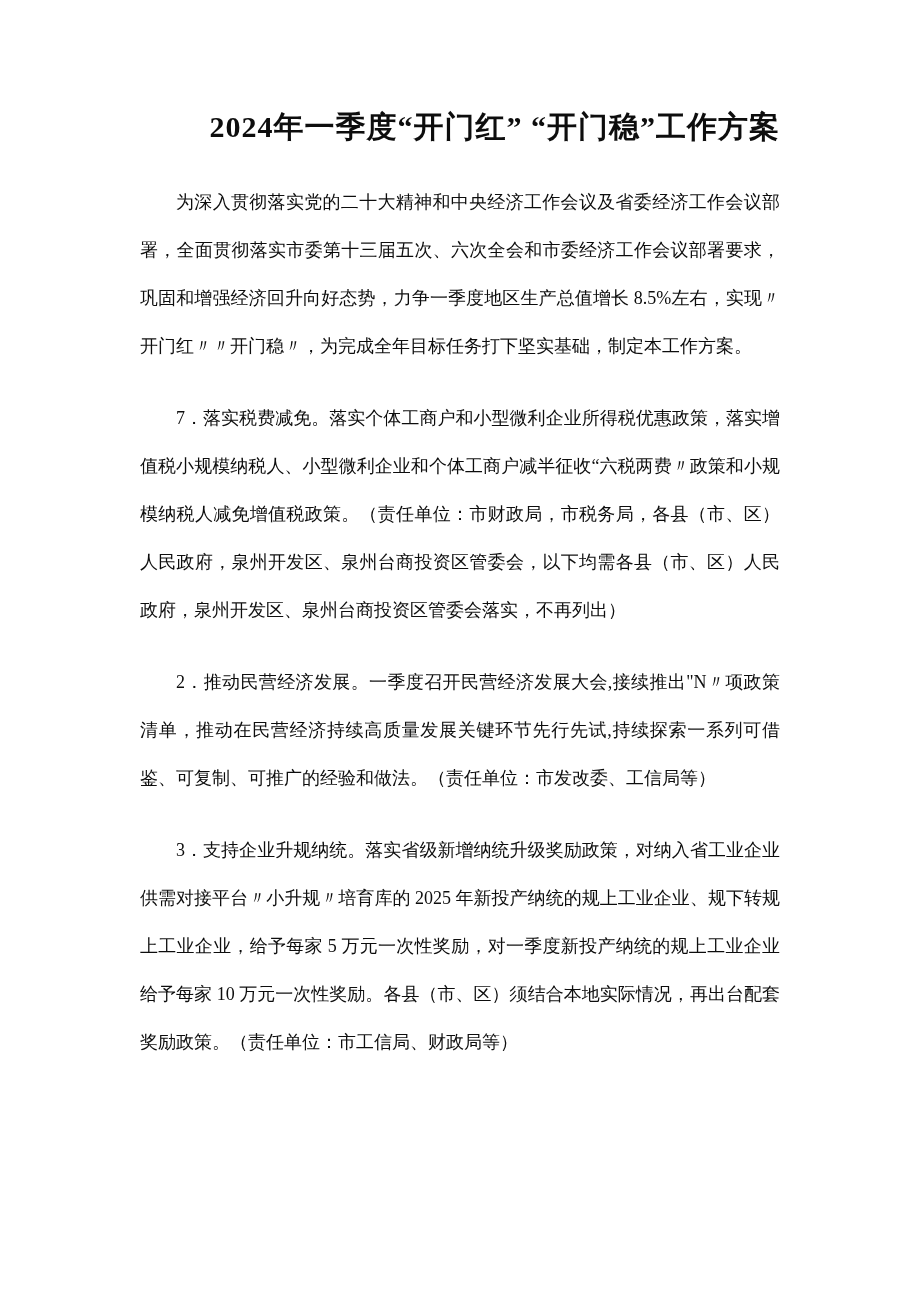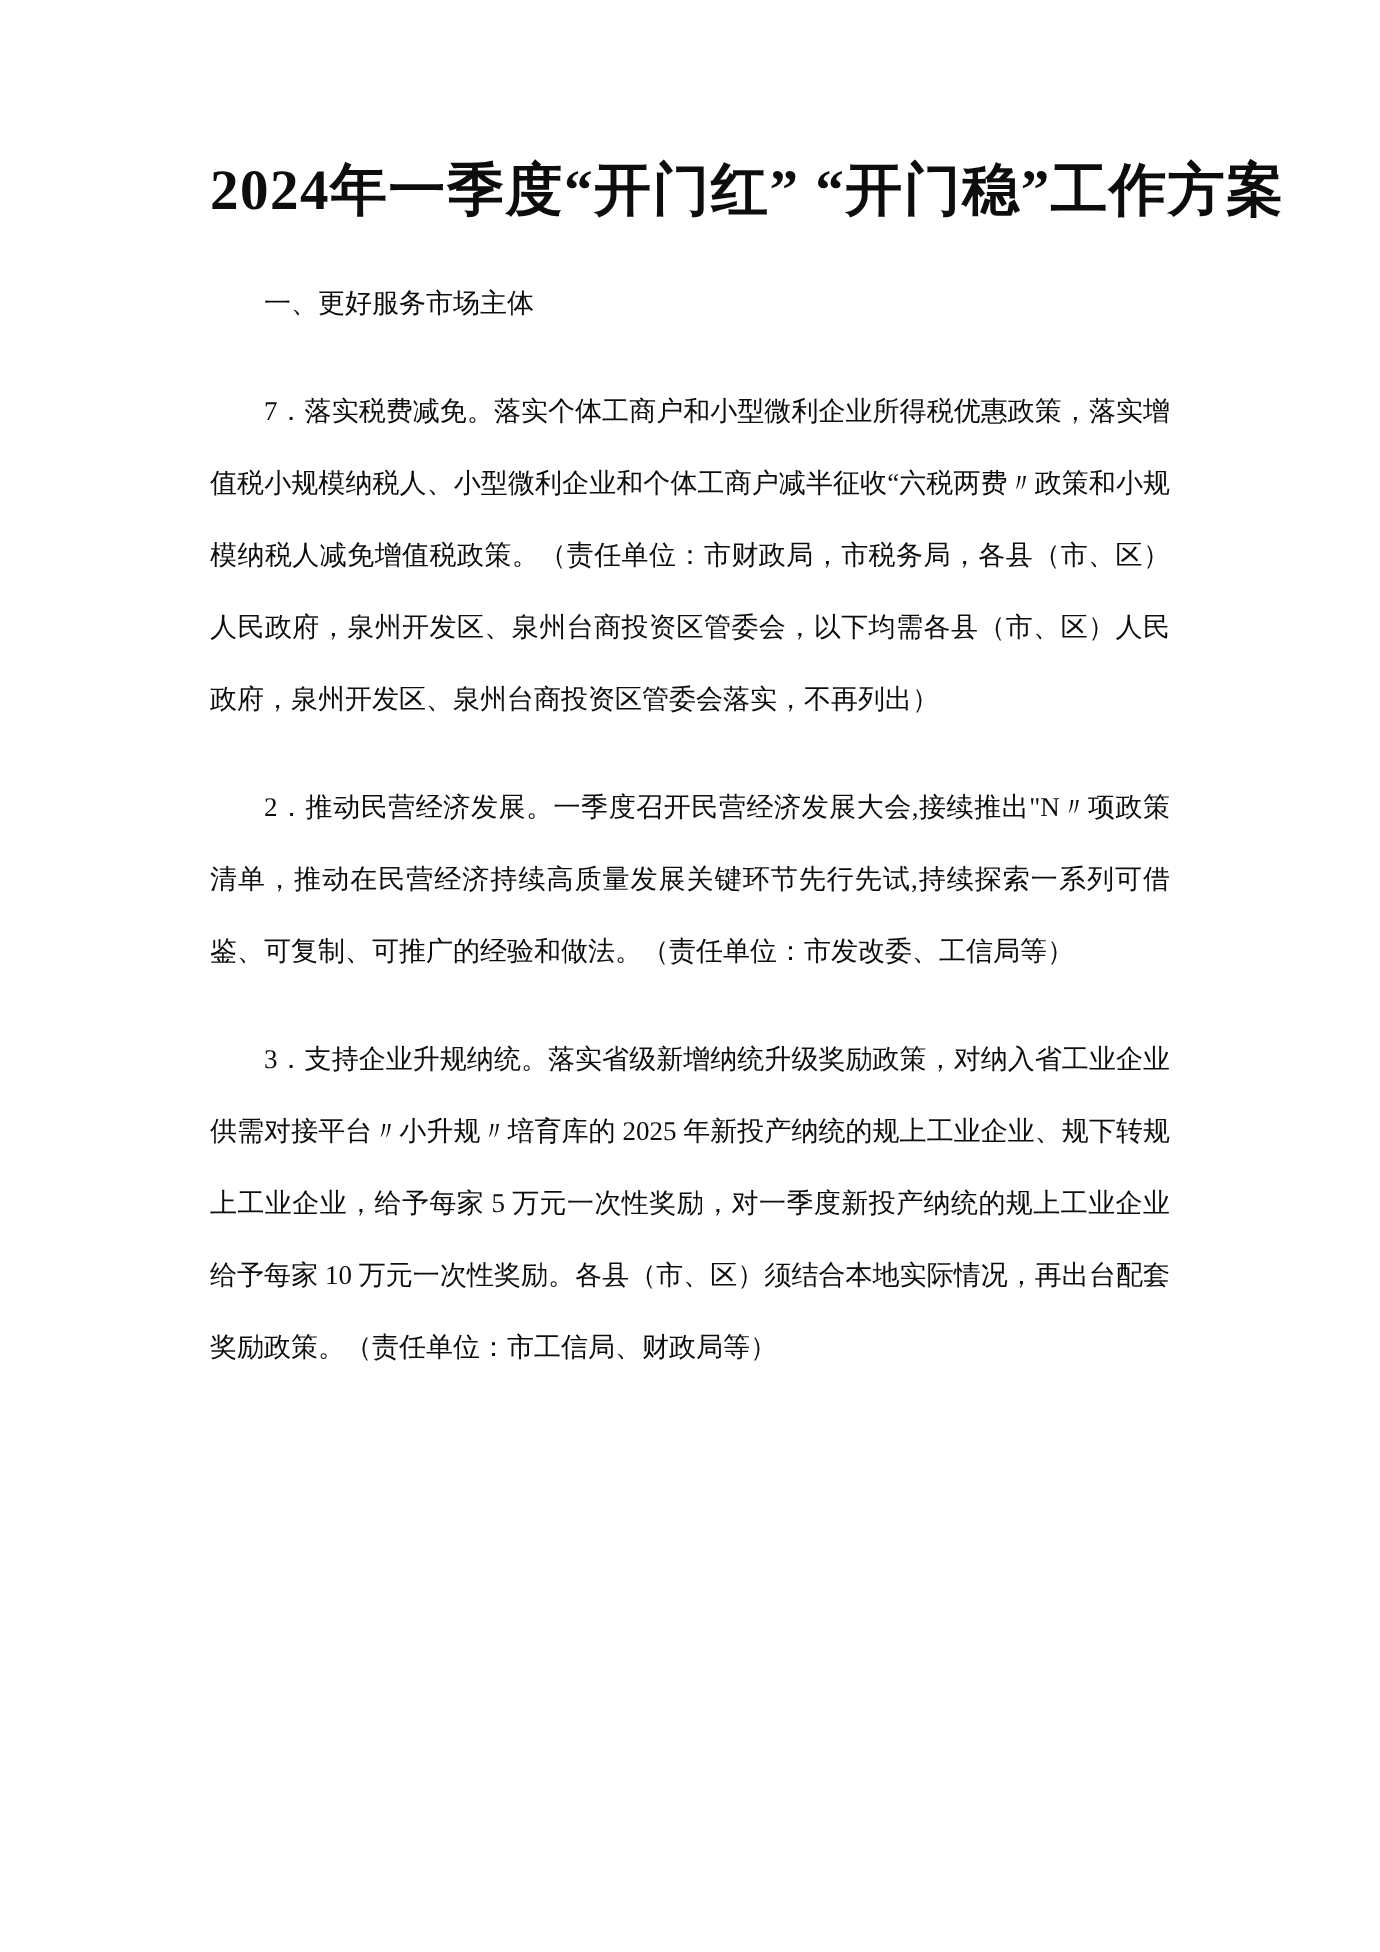--- a/index.html
+++ b/index.html
@@ -12,23 +12,23 @@
     width: 920px;
     height: 1301px;
     background: #ffffff;
     box-sizing: border-box;
     padding: 102px 140px 0 140px;
     font-family: "Liberation Serif", serif;
     color: #0d0d0d;
     overflow: hidden;
   }
   .doc-title {
-    font-size: 38px;
+    font-size: 30px;
     font-weight: bold;
-    text-align: left;
+    text-align: right;
     line-height: 50px;
     margin: 0 0 26px 0;
     letter-spacing: 1px;
     white-space: nowrap;
     font-family: Liberation Serif, serif;
   }
   .para {
     font-size: 18px;
     line-height: 48px;
     text-align: justify;
@@ -39,21 +39,21 @@
   .para:last-child {
     margin-bottom: 0;
   }
 </style>
 </head>
 <body>
 
 <div class="page">
   <h1 class="doc-title">2024年一季度“开门红” “开门稳”工作方案</h1>
 
+  <p class="para">为深入贯彻落实党的二十大精神和中央经济工作会议及省委经济工作会议部署，全面贯彻落实市委第十三届五次、六次全会和市委经济工作会议部署要求，巩固和增强经济回升向好态势，力争一季度地区生产总值增长 8.5%左右，实现〃开门红〃〃开门稳〃，为完成全年目标任务打下坚实基础，制定本工作方案。</p>
 
-  <p class="para">一、更好服务市场主体</p>
 
   <p class="para">7．落实税费减免。落实个体工商户和小型微利企业所得税优惠政策，落实增值税小规模纳税人、小型微利企业和个体工商户减半征收“六税两费〃政策和小规模纳税人减免增值税政策。（责任单位：市财政局，市税务局，各县（市、区）人民政府，泉州开发区、泉州台商投资区管委会，以下均需各县（市、区）人民政府，泉州开发区、泉州台商投资区管委会落实，不再列出）</p>
 
   <p class="para">2．推动民营经济发展。一季度召开民营经济发展大会,接续推出"N〃项政策清单，推动在民营经济持续高质量发展关键环节先行先试,持续探索一系列可借鉴、可复制、可推广的经验和做法。（责任单位：市发改委、工信局等）</p>
 
   <p class="para">3．支持企业升规纳统。落实省级新增纳统升级奖励政策，对纳入省工业企业供需对接平台〃小升规〃培育库的 2025 年新投产纳统的规上工业企业、规下转规上工业企业，给予每家 5 万元一次性奖励，对一季度新投产纳统的规上工业企业给予每家 10 万元一次性奖励。各县（市、区）须结合本地实际情况，再出台配套奖励政策。（责任单位：市工信局、财政局等）</p>
 </div>
 
 </body></html>

